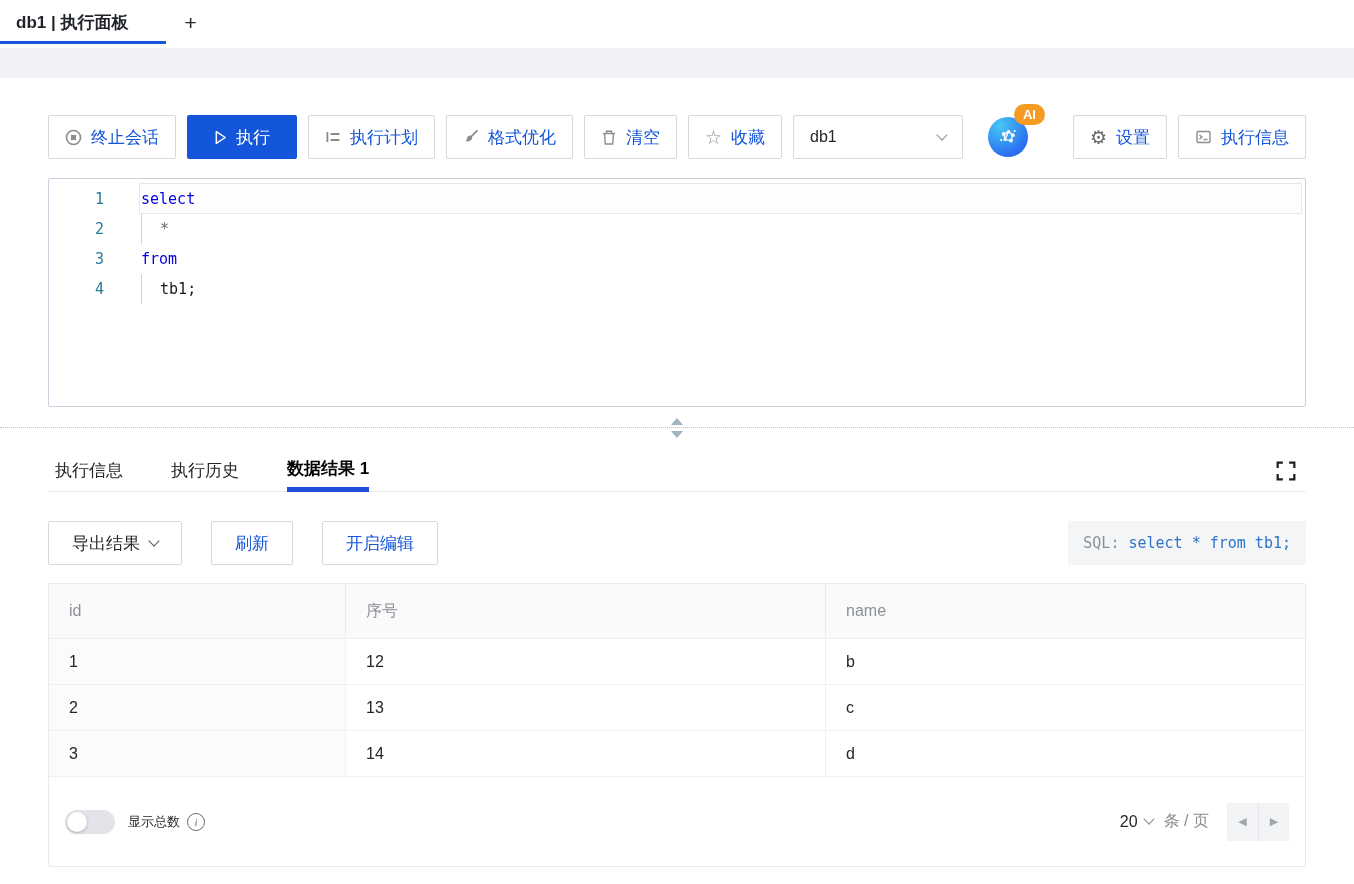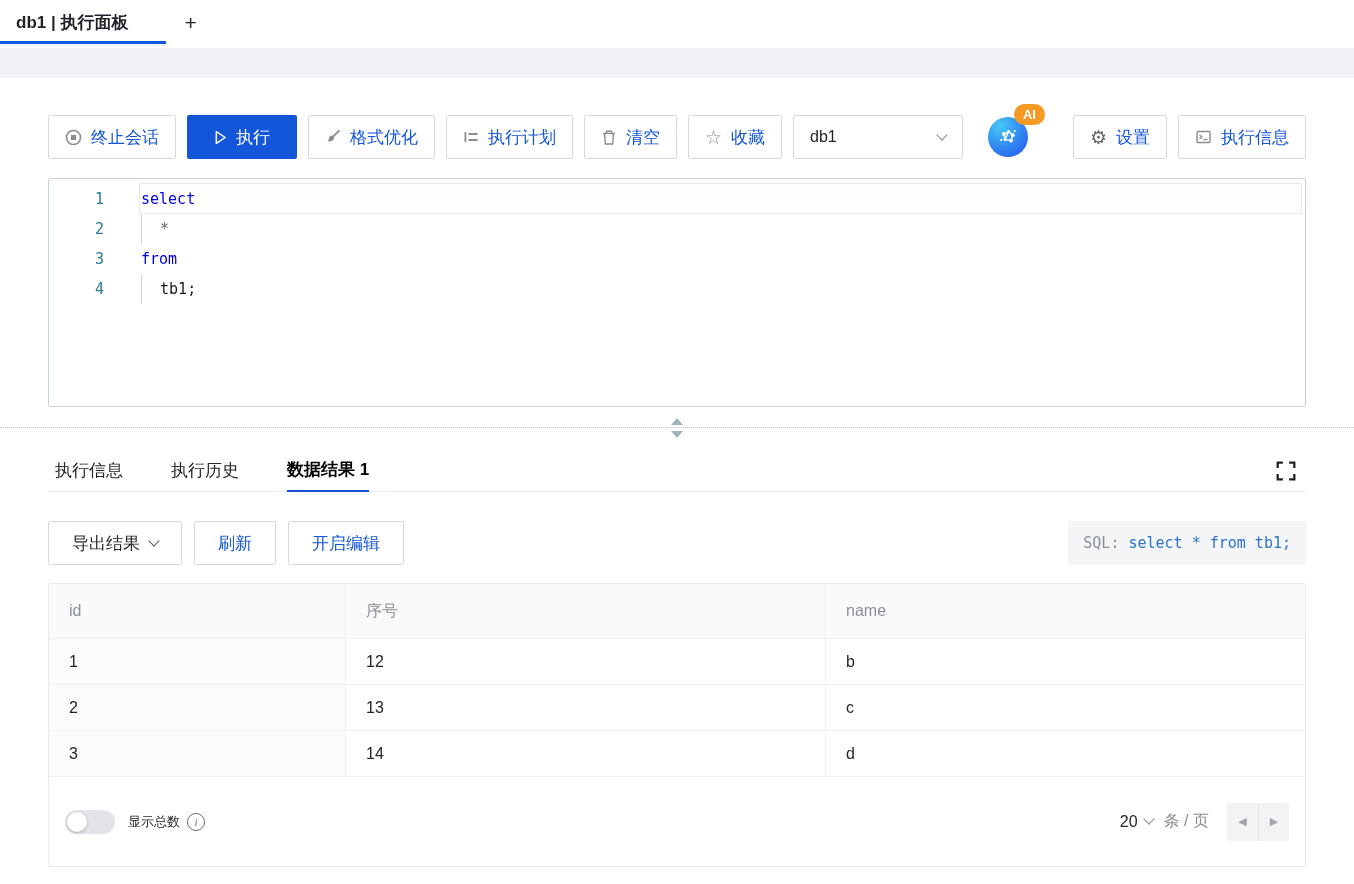--- a/index.html
+++ b/index.html
@@ -62,25 +62,25 @@
   .split-line { position:absolute; left:0; right:0; top:12px; border-top:1px dotted #b9c6cc; }
   .tri-up { position:absolute; left:671px; top:3px; width:0; height:0;
     border-left:6px solid transparent; border-right:6px solid transparent; border-bottom:7px solid #9fb4bc; }
   .tri-down { position:absolute; left:671px; top:16px; width:0; height:0;
     border-left:6px solid transparent; border-right:6px solid transparent; border-top:7px solid #9fb4bc; }
 
   
   .rtabs { margin-top:9px; display:flex; align-items:center; gap:48px; height:42px;
     border-bottom:1px solid #ebedf0; padding-left:7px; }
   .rtab { font-size:17px; color:#262626; height:42px; display:flex; align-items:center; cursor:pointer; }
-  .rtab.active { font-weight:bold; color:#000; border-bottom:2px solid #1d4ed8; }
+  .rtab.active { font-weight:bold; color:#000; border-bottom:5px solid #1d4ed8; }
   .fullscreen { margin-left:auto; margin-right:10px; display:flex; cursor:pointer; }
 
   
-  .rtoolbar { margin-top:29px; display:flex; align-items:center; gap:12px; height:44px; }
+  .rtoolbar { margin-top:29px; display:flex; align-items:center; gap:29px; height:44px; }
   .rbtn { height:44px; border:1px solid #d9d9d9; border-radius:2px; background:#fff;
     display:flex; align-items:center; gap:10px; padding:0 23px; font-size:17px; cursor:pointer; }
   .rbtn.dark { color:#262626; }
   .rbtn.blue { color:#1456d9; }
   .sql-pill { margin-left:auto; background:#f4f5f7; height:44px; display:flex; align-items:center;
     padding:0 15px; font-family:"DejaVu Sans Mono","Liberation Mono",monospace; font-size:15px; gap:9px; }
   .sql-label { color:#8a8f99; }
   .sql-text { color:#2e73c9; }
 
   
@@ -140,37 +140,37 @@
       <span class="ticon" style="color:#fff">
         <svg width="13" height="15" viewBox="0 0 14 16" fill="none">
             <path d="M2.5 1.8 L12 8 L2.5 14.2 Z" stroke="#fff" stroke-width="1.6" stroke-linejoin="round"></path>
           </svg>
       </span>
       <span>执行</span>
     </div>
 
     <div class="tbtn">
       <span class="ticon">
-        <svg width="16" height="16" viewBox="0 0 16 16" fill="none">
-            <path d="M14 1.8 L8.6 7.2" stroke="#8c8c8c" stroke-width="1.8" stroke-linecap="round"></path>
-            <path d="M8.4 6.9 c1.3 1.2 .9 3.1 -.6 4.4 c-1.5 1.3 -3.9 1.5 -5.3 .4 c1.1 -.6 1.5 -1.5 1.6 -2.5 c.1 -1.3 1.1 -2.3 2.4 -2.7 z" fill="#8c8c8c"></path>
-          </svg>
-      </span>
-      <span>格式优化</span>
-    </div>
-
-    <div class="tbtn">
-      <span class="ticon">
         <svg width="16" height="16" viewBox="0 0 16 16">
             <rect x="1.5" y="3" width="1.8" height="10" fill="#8c8c8c"></rect>
             <rect x="5.5" y="4" width="9" height="2" fill="#8c8c8c"></rect>
             <rect x="5.5" y="10" width="9" height="2" fill="#8c8c8c"></rect>
           </svg>
       </span>
       <span>执行计划</span>
+    </div>
+
+    <div class="tbtn">
+      <span class="ticon">
+        <svg width="16" height="16" viewBox="0 0 16 16" fill="none">
+            <path d="M14 1.8 L8.6 7.2" stroke="#8c8c8c" stroke-width="1.8" stroke-linecap="round"></path>
+            <path d="M8.4 6.9 c1.3 1.2 .9 3.1 -.6 4.4 c-1.5 1.3 -3.9 1.5 -5.3 .4 c1.1 -.6 1.5 -1.5 1.6 -2.5 c.1 -1.3 1.1 -2.3 2.4 -2.7 z" fill="#8c8c8c"></path>
+          </svg>
+      </span>
+      <span>格式优化</span>
     </div>
 
     <div class="tbtn">
       <span class="ticon">
         <svg width="16" height="17" viewBox="0 0 16 17" fill="none" stroke="#8c8c8c" stroke-width="1.4">
             <path d="M2 4.5 h12"></path>
             <path d="M5.5 4.3 v-2 h5 v2"></path>
             <path d="M3.6 4.8 l.7 10.2 h7.4 l.7 -10.2"></path>
           </svg>
       </span>

